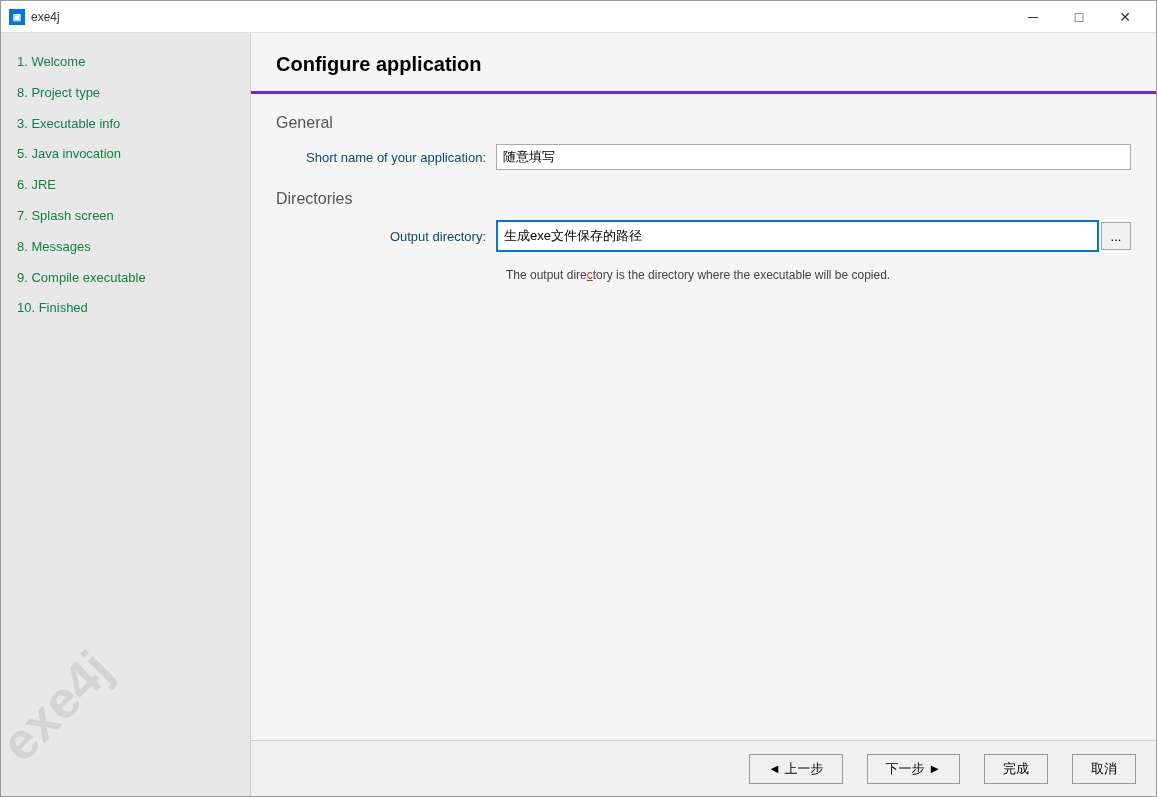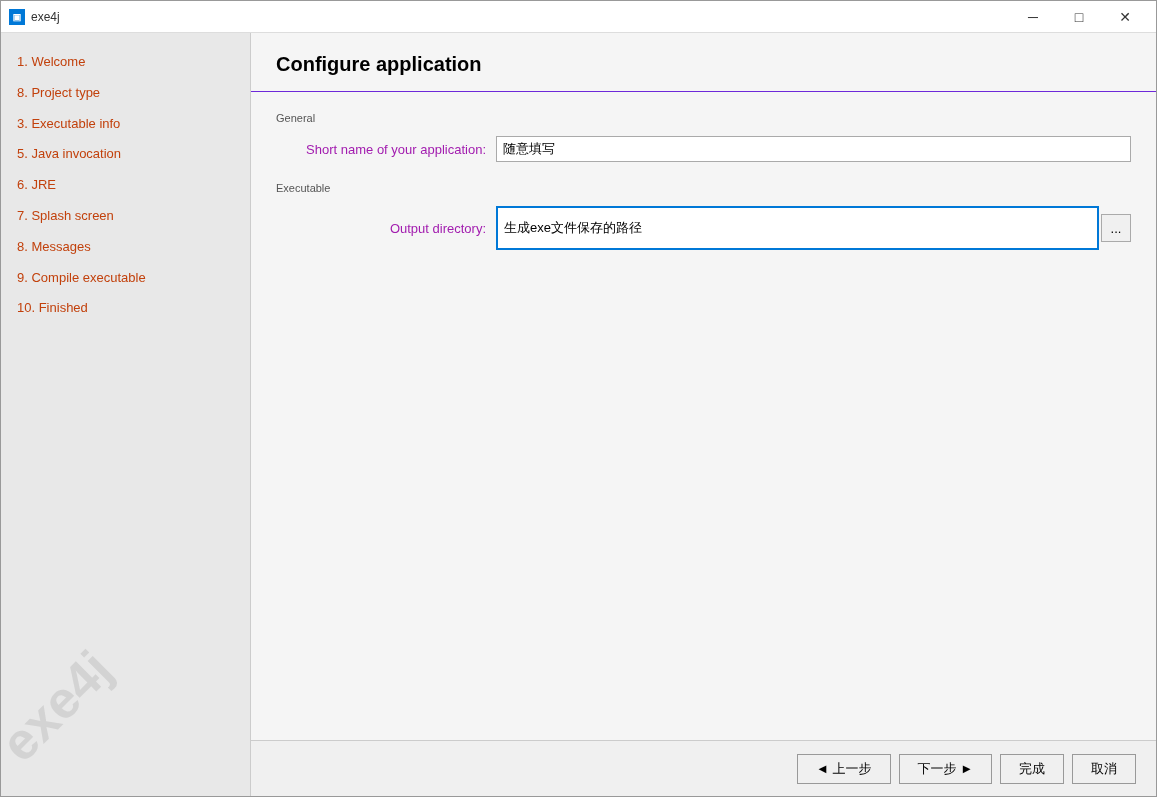--- a/index.html
+++ b/index.html
@@ -87,64 +87,64 @@
       color: rgba(180,180,180,0.4);
       transform: rotate(-45deg);
       transform-origin: center;
       white-space: nowrap;
       pointer-events: none;
     }
     .sidebar-item {
       padding: 4px 6px;
       margin-bottom: 2px;
       cursor: pointer;
-      color: #c2410c;
+      color: #15803d;
       border-radius: 2px;
       line-height: 1.6;
     }
     .sidebar-item.active {
       font-weight: bold;
       color: #000;
     }
 
     .content-area {
       flex: 1;
       background: #f5f5f5;
       display: flex;
       flex-direction: column;
     }
     .content-header {
       padding: 20px 42px 15px 25px;
-      border-bottom: 1px solid #6d28d9;
+      border-bottom: 3px solid #6d28d9;
     }
     .content-title {
       font-size: 20px;
       font-weight: bold;
       color: #000;
     }
     .content-body {
       flex: 1;
       padding: 20px 25px;
     }
     .section-label {
-      font-size: 11px;
+      font-size: 16px;
       color: #555;
       margin-bottom: 12px;
       font-weight: normal;
     }
     .form-row {
       display: flex;
       align-items: center;
       margin-bottom: 18px;
     }
     .form-label {
       min-width: 220px;
       text-align: right;
       padding-right: 10px;
-      color: #a21caf;
+      color: #0c4a6e;
       font-size: 13px;
     }
     .form-input {
       flex: 1;
       height: 26px;
       border: 1px solid #aaa;
       padding: 10px 6px;
       font-size: 13px;
       background: white;
       outline: none;
@@ -153,21 +153,21 @@
     .directories-section {
       margin-top: 20px;
     }
     .output-row {
       display: flex;
       align-items: center;
       margin-bottom: 16px;
     }
     .output-input {
       flex: 1;
-      height: 44px;
+      height: 32px;
       border: 2px solid #0078d7;
       padding: 2px 6px;
       font-size: 13px;
       background: white;
       outline: none;
     }
     .browse-btn {
       width: 30px;
       height: 28px;
       border: 1px solid #aaa;
@@ -191,21 +191,21 @@
     }
 
     .footer {
       height: 56px;
       background: #f0f0f0;
       border-top: 1px solid #ccc;
       display: flex;
       align-items: center;
       justify-content: flex-end;
       padding: 0 20px;
-      gap: 8px;
+      gap: 24px;
     }
     .footer-btn {
       height: 30px;
       padding: 0 18px;
       border: 1px solid #999;
       background: #f0f0f0;
       cursor: pointer;
       font-size: 13px;
       display: flex;
       align-items: center;
@@ -270,26 +270,29 @@
 
         <div>
           <div class="section-label">General</div>
           <div class="form-row">
             <label class="form-label">Short name of your application:</label>
             <input class="form-input" type="text" value="随意填写" style="">
           </div>
         </div>
 
         <div class="directories-section">
-          <div class="section-label">Executable</div>
+          <div class="section-label">Directories</div>
           <div class="output-row">
             <label class="form-label">Output directory:</label>
             <input class="output-input" type="text" value="生成exe文件保存的路径" style="">
             <button class="browse-btn">...</button>
           </div>
+          <div class="hint-text">
+            The output dire<span class="highlight">c</span>tory is the directory where the executable will be copied.
+          </div>
         </div>
       </div>
 
       <div class="footer">
         <button class="footer-btn">◄ 上一步</button>
         <button class="footer-btn">下一步 ►</button>
         <button class="footer-btn">完成</button>
         <button class="footer-btn">取消</button>
       </div>
     </div>

